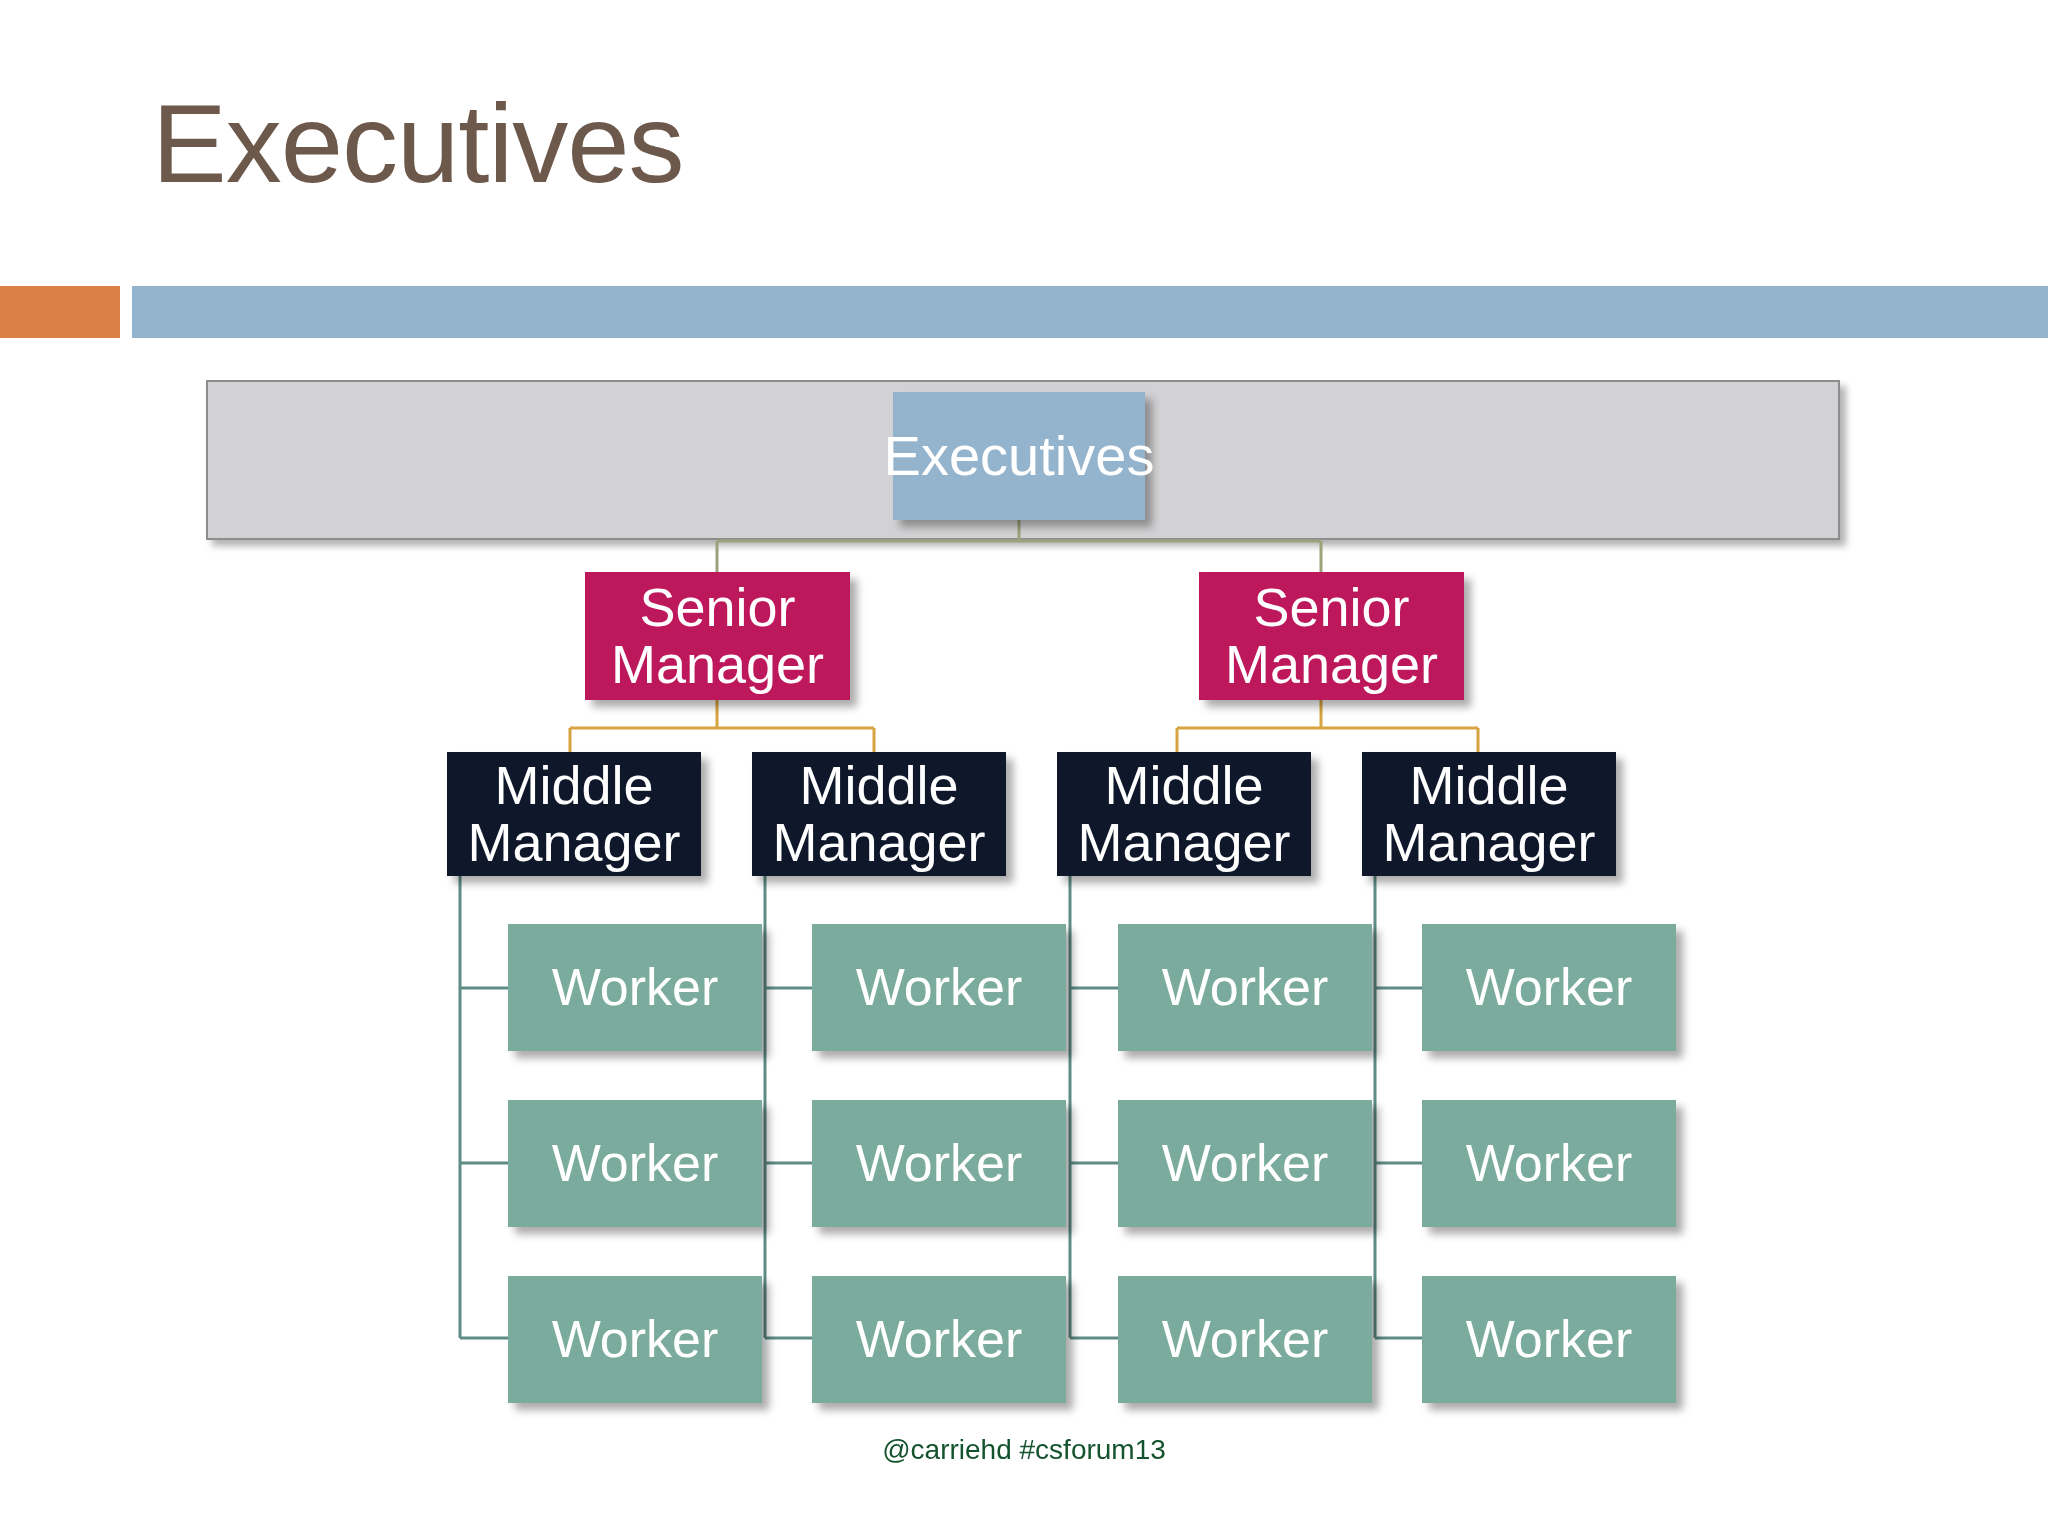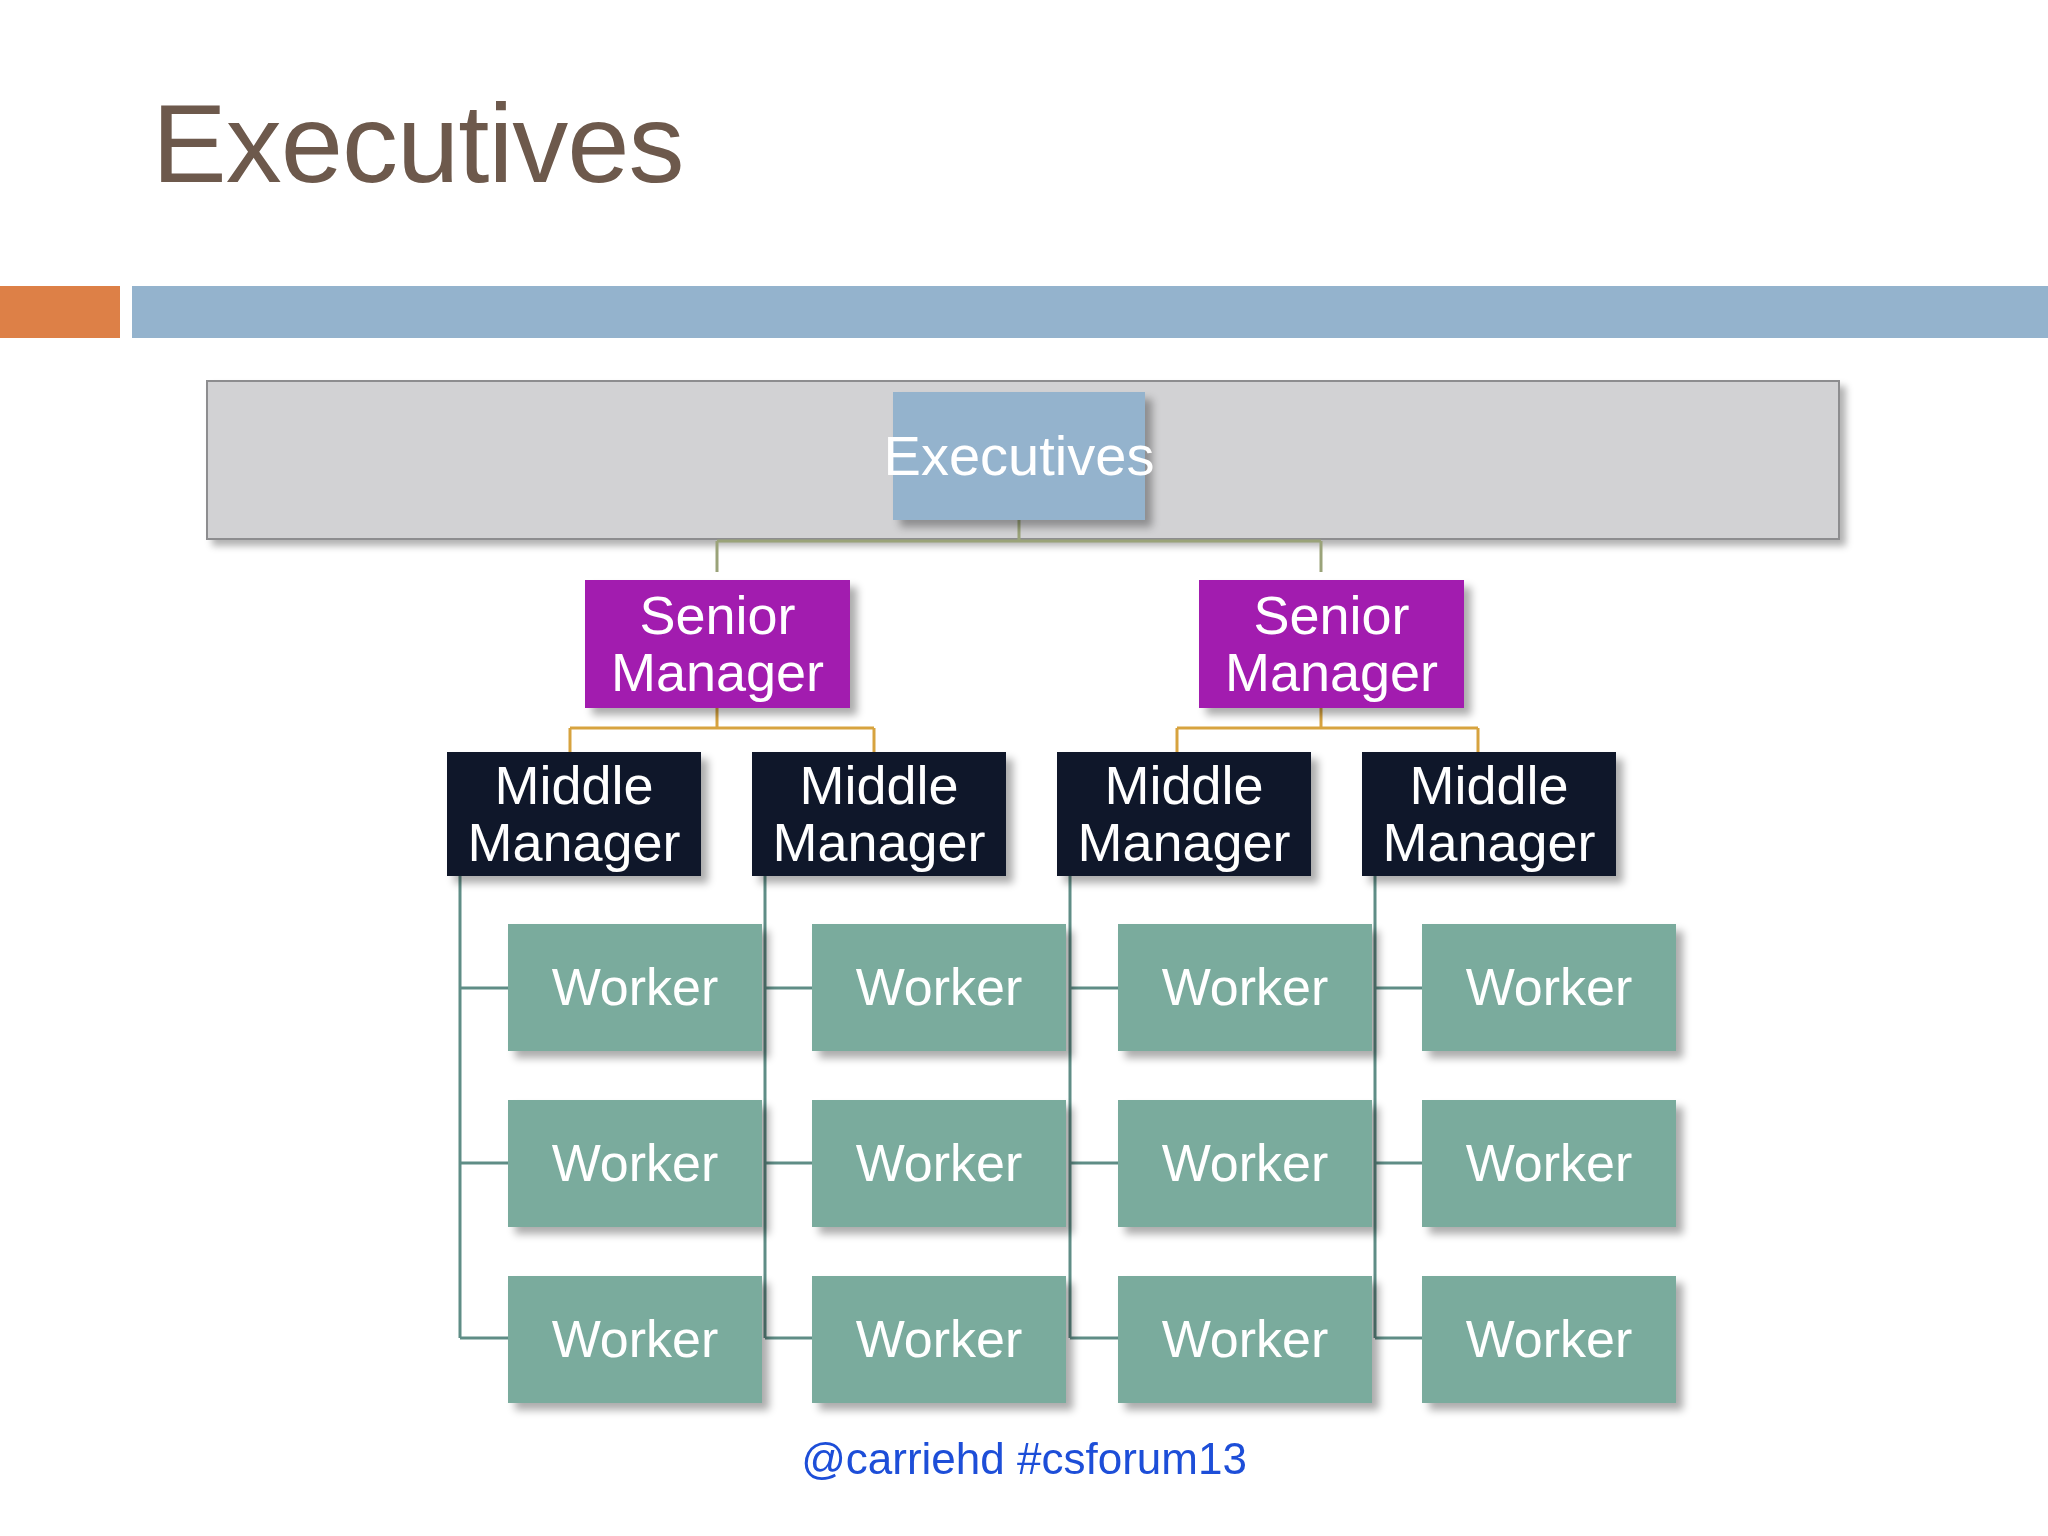--- a/index.html
+++ b/index.html
@@ -90,42 +90,41 @@
     box-shadow: 7px 7px 8px rgba(0,0,0,0.33);
     line-height: 1.06;
     white-space: pre-line;
   }
 
   .node.exec {
     background: #94b3cd;
     font-size: 56px;
   }
   .node.senior {
-    background: #a21caf;
+    background: #be185d;
     font-size: 54px;
-    margin-top: 8px;
   }
   .node.middle {
     background: #0f172a;
     font-size: 54px;
   }
   .node.worker {
     background: #7aab9d;
     font-size: 52px;
   }
 
   
   #footer {
     position: absolute;
     left: 0;
     top: 1434px;
     width: 2048px;
     text-align: center;
-    font-size: 44px;
-    color: #1d4ed8;
+    font-size: 28px;
+    color: #14532d;
   }
 </style>
 </head>
 <body>
 
 <div id="slide">
 
   <div id="title">Executives</div>
 
   <div id="bar-orange"></div>

